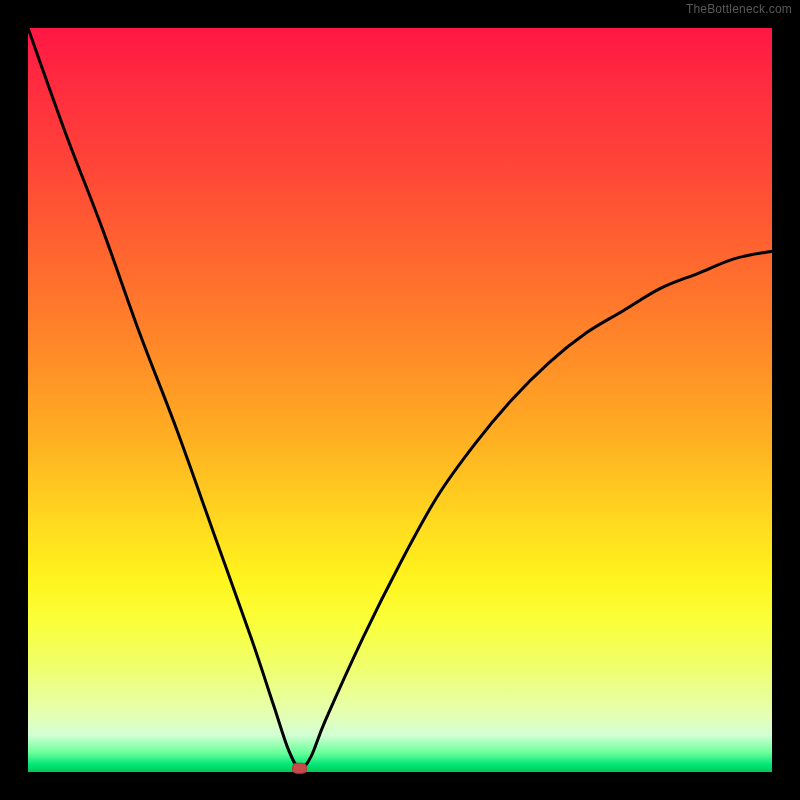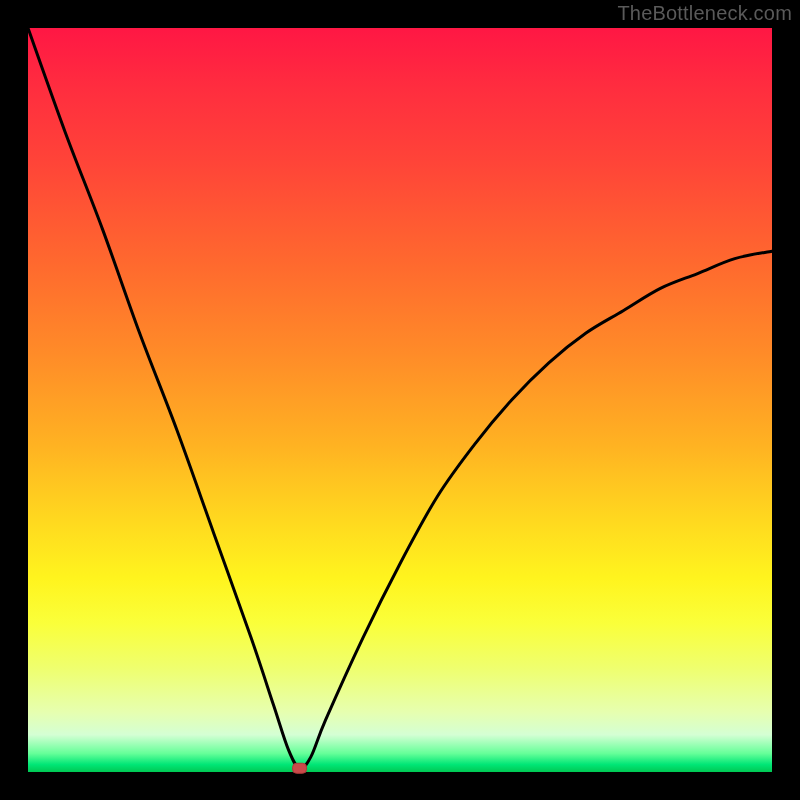--- a/index.html
+++ b/index.html
@@ -31,21 +31,21 @@
       #d4ffd4 95%,
       #66ff99 97.5%,
       #00e676 99%,
       #00c853 100%);
   }
   .watermark {
     position: absolute;
     top: 2px;
     right: 8px;
     font-family: Arial, Helvetica, sans-serif;
-    font-size: 20px;
+    font-size: 12px;
     color: #5a5a5a;
     letter-spacing: 0.2px;
   }
   .chart-svg {
     position: absolute;
     left: 28px;
     top: 28px;
     width: 744px;
     height: 744px;
     overflow: visible;

